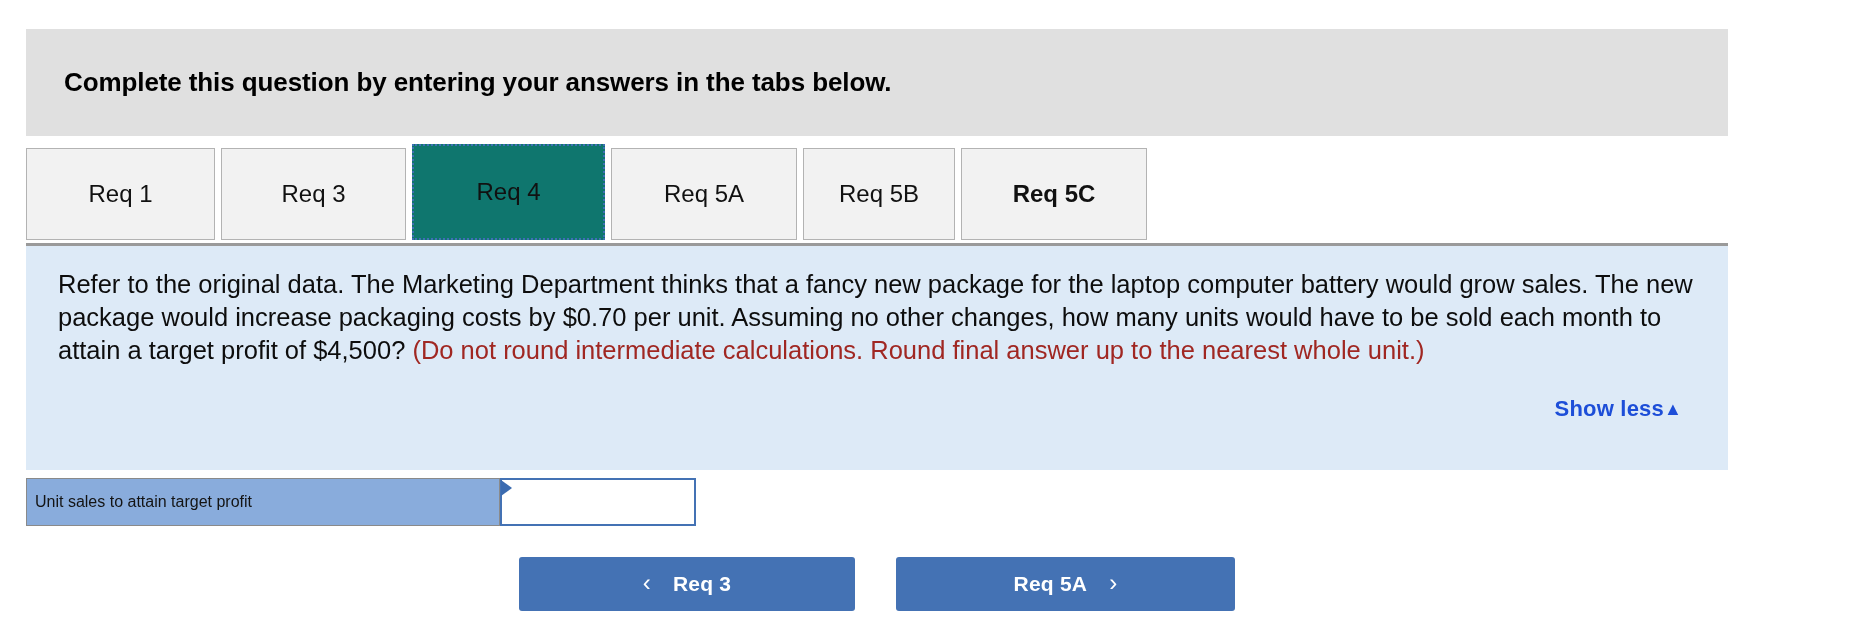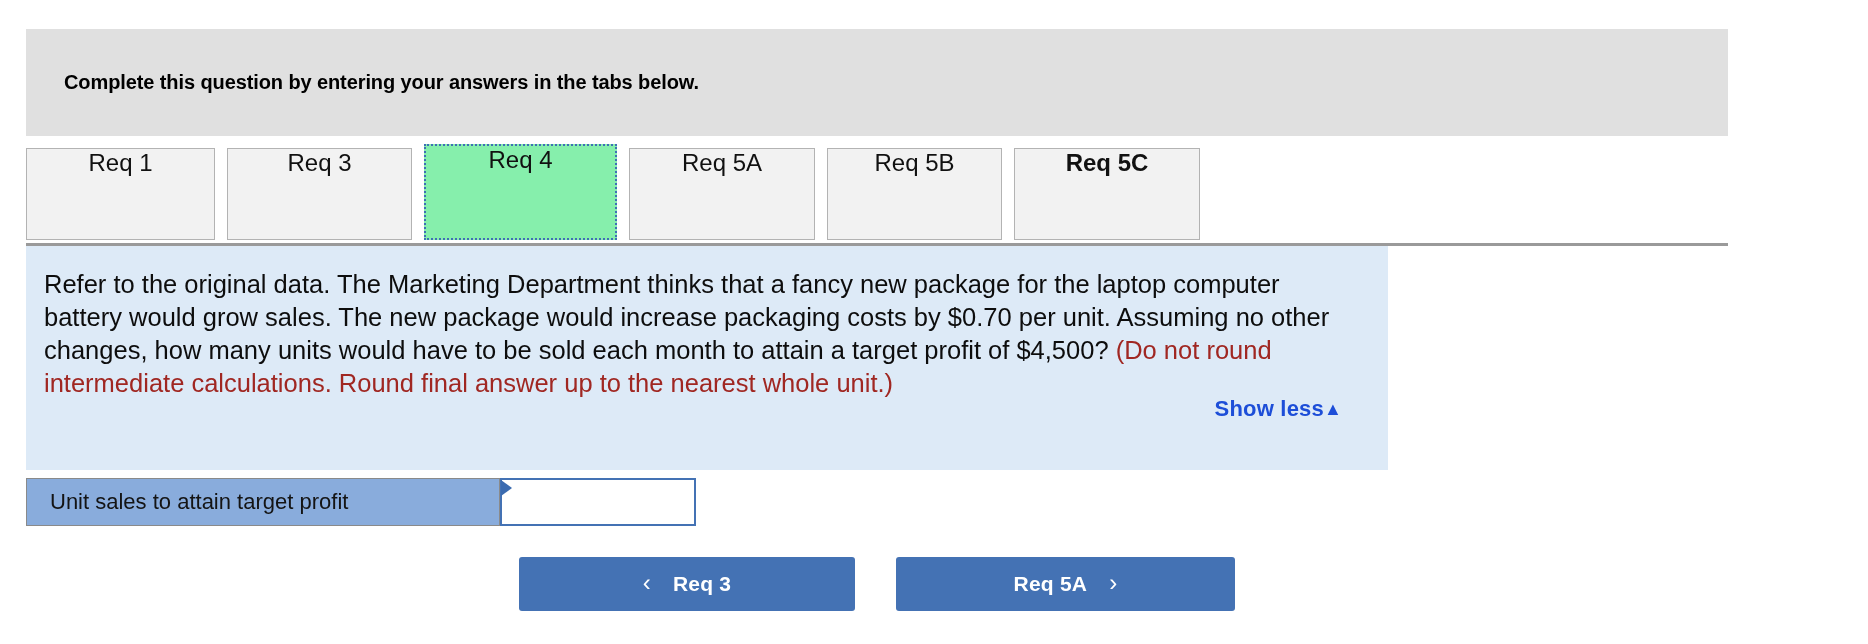--- a/index.html
+++ b/index.html
@@ -23,57 +23,57 @@
     top: 29px;
     width: 1702px;
     height: 107px;
     background: #e0e0e0;
     display: flex;
     align-items: center;
     box-sizing: border-box;
     padding-left: 38px;
   }
   #instruction-banner .banner-text {
-    font-size: 20px;
+    font-size: 26px;
     font-weight: bold;
     color: #000000;
     letter-spacing: -0.1px;
   }
 
   
   #tab-strip {
     position: absolute;
     left: 26px;
     top: 148px;
     height: 98px;
     display: flex;
     align-items: flex-start;
   }
   .tab {
     height: 92px;
     background: #f2f2f2;
     border: 1px solid #b3b3b3;
     box-sizing: border-box;
     display: flex;
-    align-items: flex-start;
+    align-items: center;
     justify-content: center;
     font-size: 24px;
     color: #111111;
-    margin-right: 12px;
+    margin-right: 6px;
     cursor: pointer;
     position: relative;
   }
   .tab.w1 { width: 189px; }
   .tab.w2 { width: 189px; }
   .tab.w3 { width: 185px; }
   .tab.w5a { width: 186px; }
-  .tab.w5b { width: 175px; }
+  .tab.w5b { width: 152px; }
   .tab.w5c { width: 186px; font-weight: bold; }
   .tab.active {
-    background: #86efac;
+    background: #0f766e;
     border: 2px dotted #3f6fb5;
     width: 193px;
     height: 96px;
     margin-top: -4px;
     z-index: 3;
     font-size: 24px;
   }
   
   #tab-underline {
     position: absolute;
@@ -83,25 +83,25 @@
     height: 3px;
     background: #9a9a9a;
     z-index: 1;
   }
 
   
   #question-panel {
     position: absolute;
     left: 26px;
     top: 246px;
-    width: 1362px;
+    width: 1702px;
     height: 224px;
     background: #ddeaf7;
     box-sizing: border-box;
-    padding: 22px 34px 0 18px;
+    padding: 22px 34px 0 32px;
   }
   #question-text {
     font-size: 25.5px;
     line-height: 33px;
     color: #0d0d0d;
     max-width: 1690px;
   }
   #question-text .hint {
     color: #a02722;
   }
@@ -132,22 +132,22 @@
     display: flex;
     align-items: stretch;
   }
   #answer-label-cell {
     width: 474px;
     background: #89acdc;
     border: 1px solid #8a8a8a;
     box-sizing: border-box;
     display: flex;
     align-items: center;
-    padding-left: 23px;
-    font-size: 22px;
+    padding-left: 8px;
+    font-size: 16px;
     color: #141414;
   }
   #answer-input-wrap {
     position: relative;
     margin-left: 0;
   }
   #answer-input {
     width: 196px;
     height: 48px;
     box-sizing: border-box;

